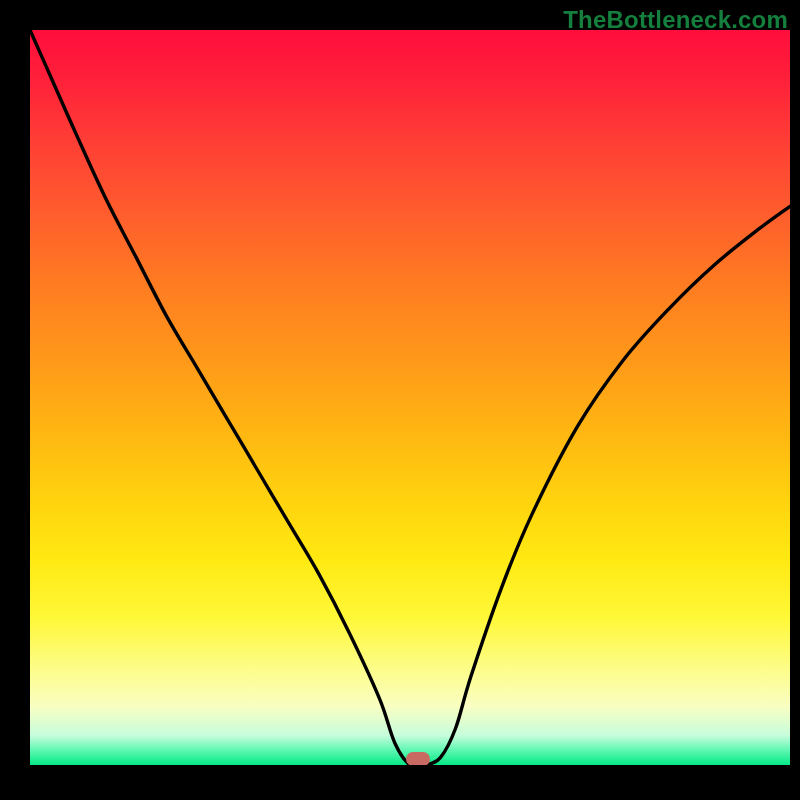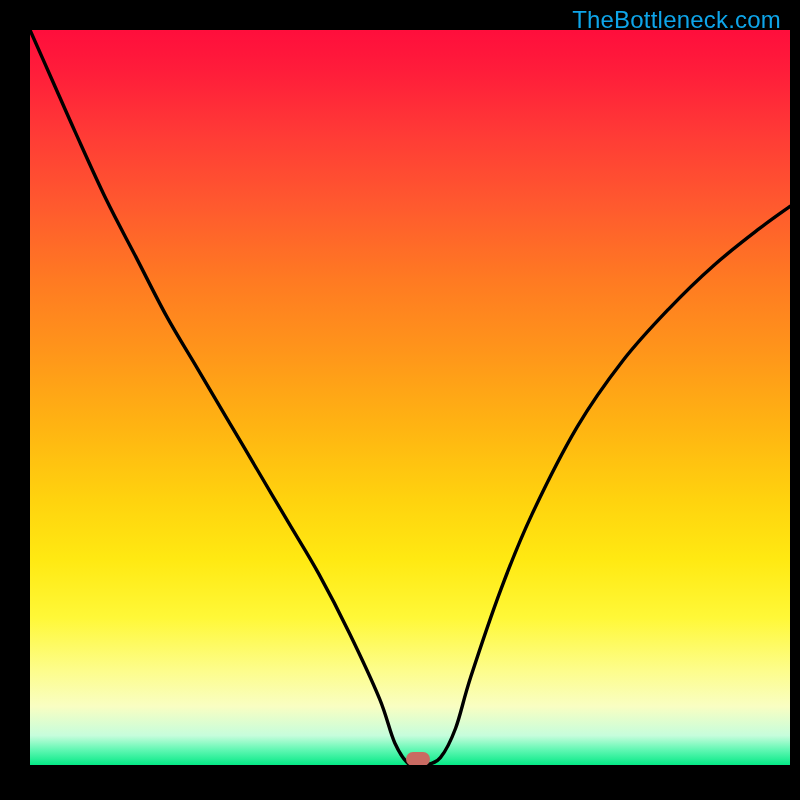--- a/index.html
+++ b/index.html
@@ -13,24 +13,24 @@
   }
   .container {
     position: relative;
     width: 800px;
     height: 800px;
     background: #000;
   }
   .watermark {
     position: absolute;
     top: 6px;
-    right: 19px;
-    color: #0ea5e9;
+    right: 12px;
+    color: #15803d;
     font-size: 24px;
-    font-weight: 400;
+    font-weight: 700;
     letter-spacing: 0.2px;
     z-index: 5;
     user-select: none;
   }
   .plot-area {
     position: absolute;
     left: 30px;
     top: 30px;
     width: 760px;
     height: 735px;

